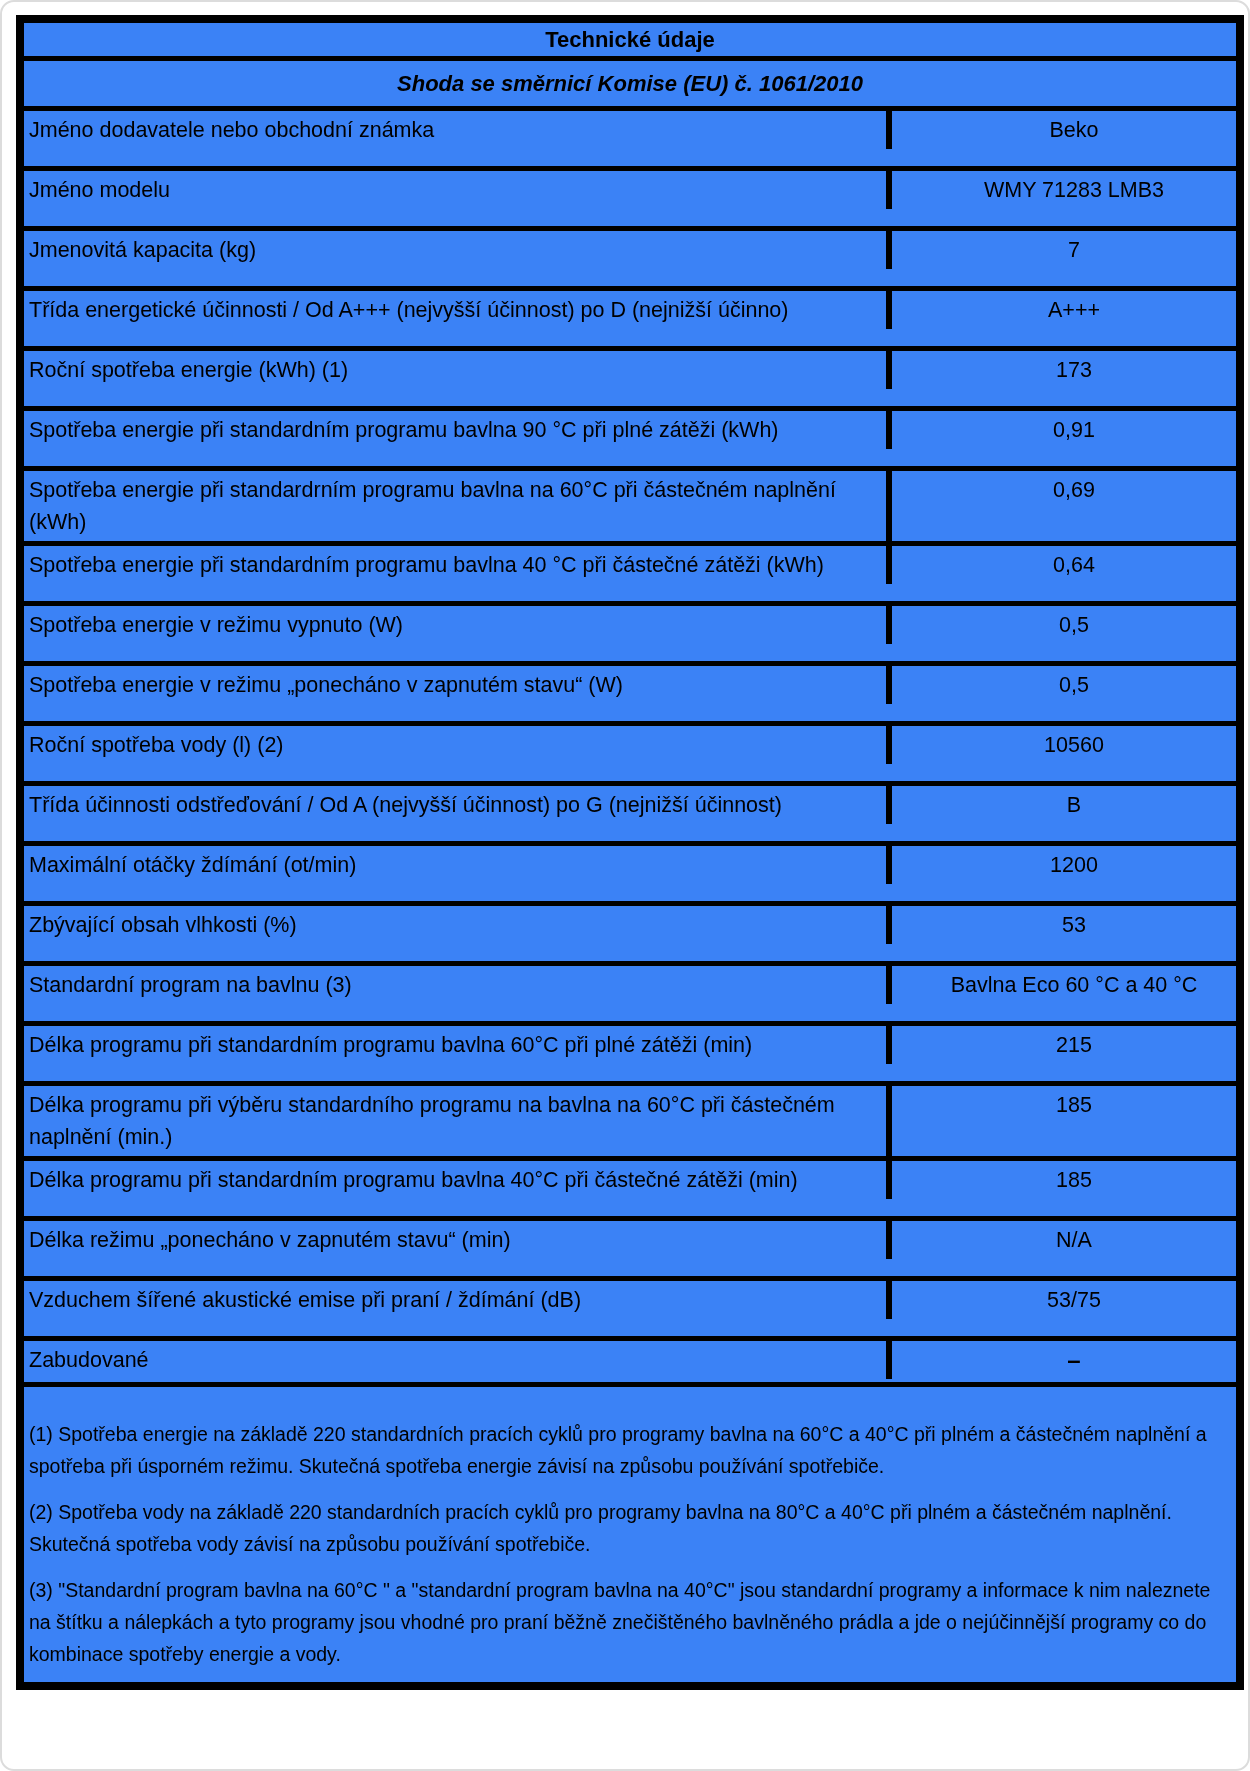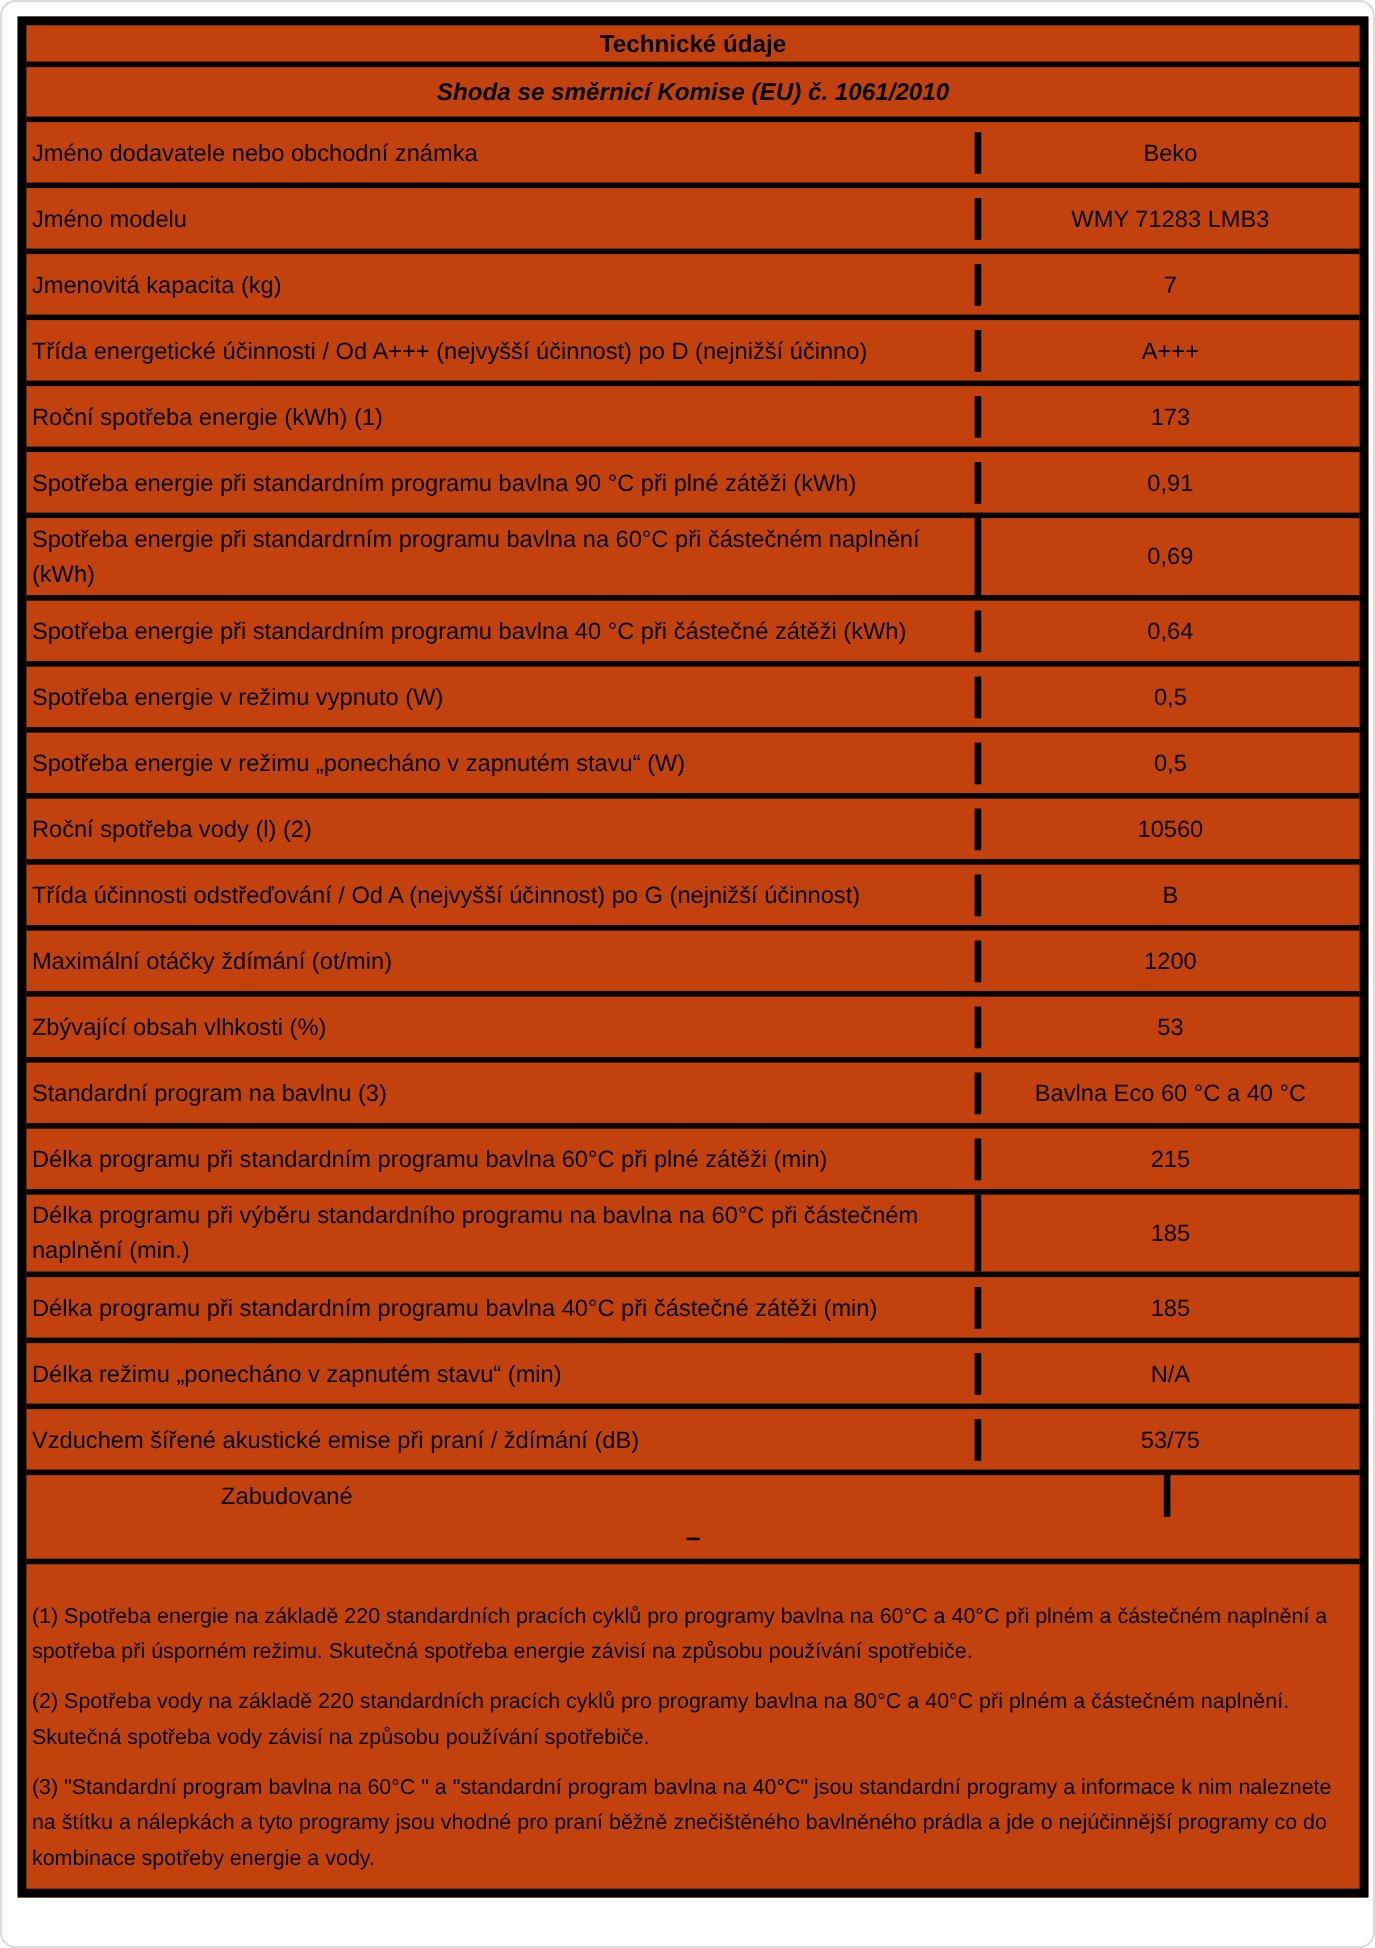--- a/index.html
+++ b/index.html
@@ -15,35 +15,35 @@
     background: #ffffff;
     border: 2px solid #dcdcdc;
     border-radius: 14px;
     overflow: hidden;
   }
   .sheet {
     position: absolute;
     left: 14px; top: 13px;
     width: 1228px;
     border: 8px solid #000;
-    background: #c2410c;
+    background: #3b82f6;
   }
   .trow { border-bottom: 5px solid #000; }
   .thead {
     min-height: 38px;
     display: flex; align-items: center; justify-content: center;
     font-weight: bold; font-size: 22px;
   }
   .tsub {
     min-height: 50px;
     display: flex; align-items: center; justify-content: center;
     font-weight: bold; font-style: italic; font-size: 22px;
   }
-  .drow { display: flex; align-items: center; min-height: 60px; }
-  .drow.short { min-height: 46px; flex-direction: column; }
+  .drow { display: flex; align-items: flex-start; min-height: 60px; gap: 20px; }
+  .drow.short { min-height: 46px; }
   .lbl {
     width: 868px;
     border-right: 6px solid #000;
     padding: 3px 4px 3px 5px;
     display: flex; align-items: center;
     font-size: 21.5px; line-height: 32px;
   }
   .val {
     flex: 1;
     display: flex; align-items: center; justify-content: center;

